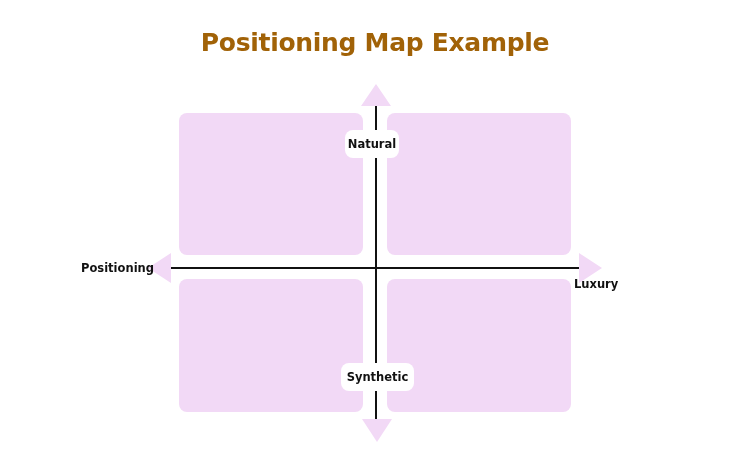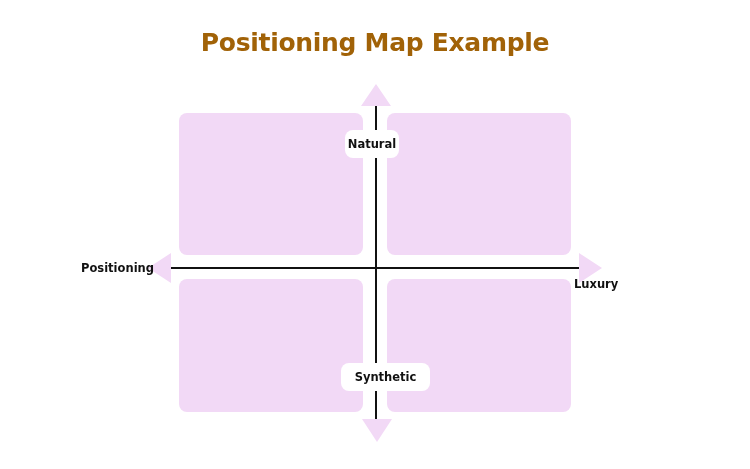--- a/index.html
+++ b/index.html
@@ -35,19 +35,19 @@
   <div class="axis-h"></div>
 
   <div class="arrow arrow-up" style="--pink:#F2D9F6;"></div>
   <div class="arrow arrow-down" style="--pink:#F2D9F6;"></div>
   <div class="arrow arrow-left" style="--pink:#F2D9F6;"></div>
   <div class="arrow arrow-right" style="--pink:#F2D9F6;"></div>
 
   <div class="axis-label-box" style="left:345px; top:130px; width:54px; height:28px;text-align:right;">
     <span>Natural</span>
   </div>
-  <div class="axis-label-box" style="left:341px; top:363px; width:89px; height:28px;">
+  <div class="axis-label-box" style="left:341px; top:363px; width:73px; height:28px;">
     <span>Synthetic</span>
   </div>
 
   <div class="side-label" style="left:81px; top:261px;">Positioning</div>
   <div class="side-label" style="left:574px; top:261px;margin-top:16px;">Luxury</div>
 </div>
 
 </body></html>

